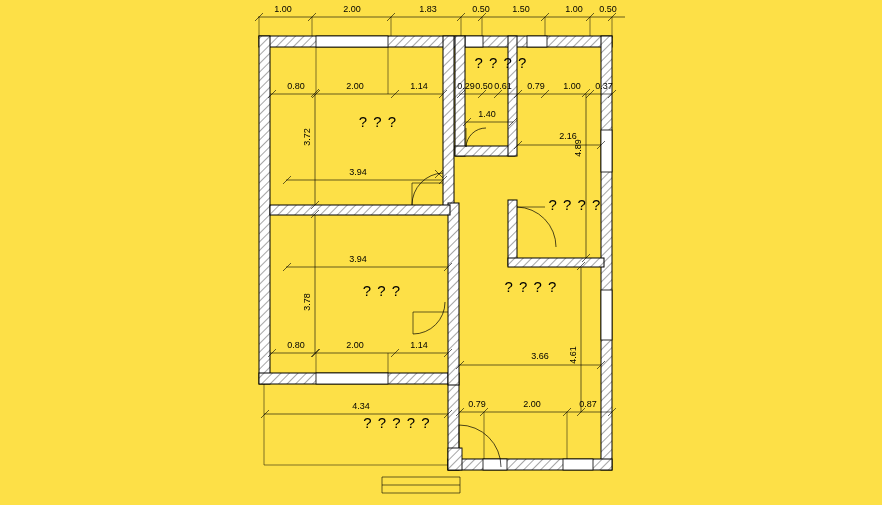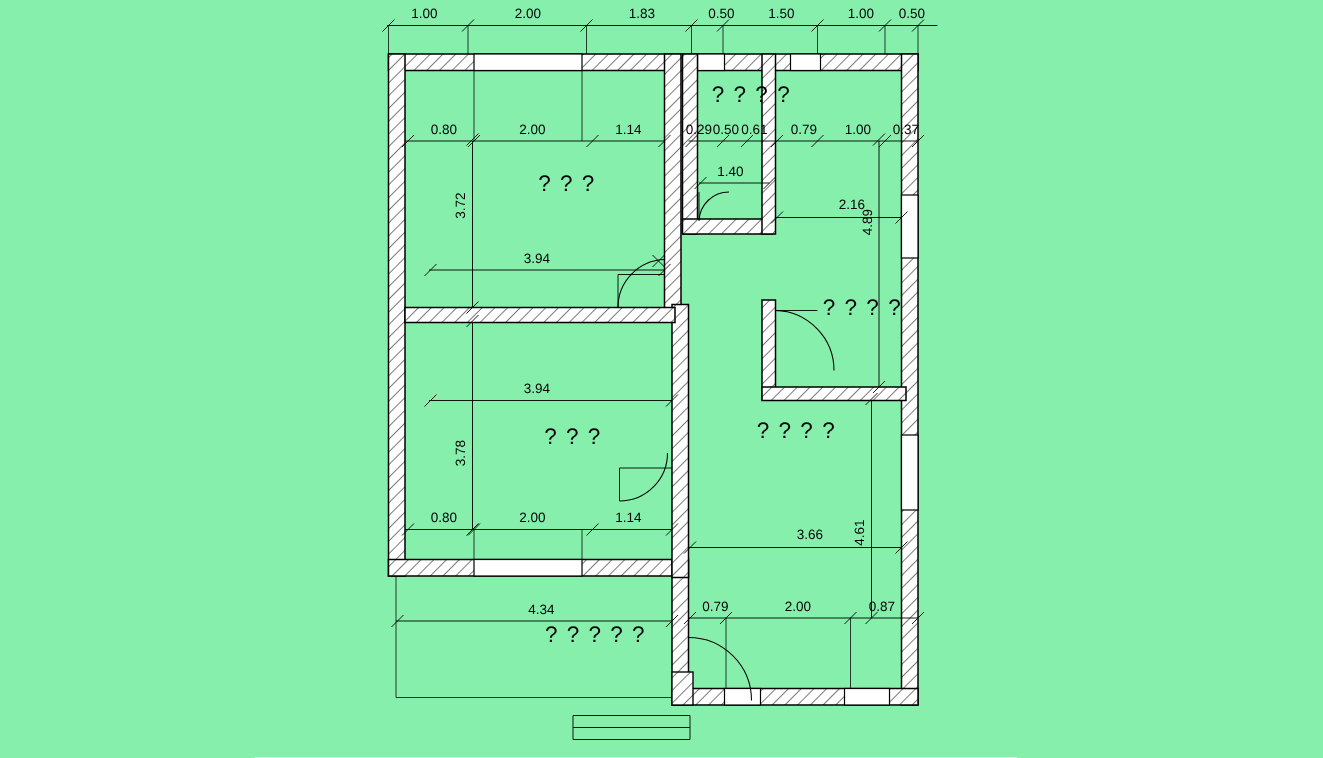--- a/index.html
+++ b/index.html
@@ -10,21 +10,21 @@
   body {
     width: 882px;
     height: 505px;
     font-family: "Liberation Sans", sans-serif;
     overflow: hidden;
   }
   #stage {
     position: relative;
     width: 882px;
     height: 505px;
-    background: #86efac;
+    background: #fde047;
   }
   svg#plan {
     position: absolute;
     left: 0;
     top: 0;
     width: 882px;
     height: 505px;
   }
   .dim-text {
     font-family: "Liberation Sans", sans-serif;

